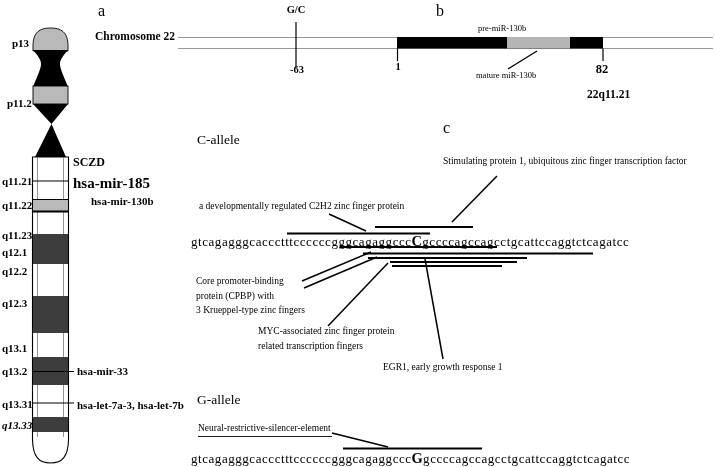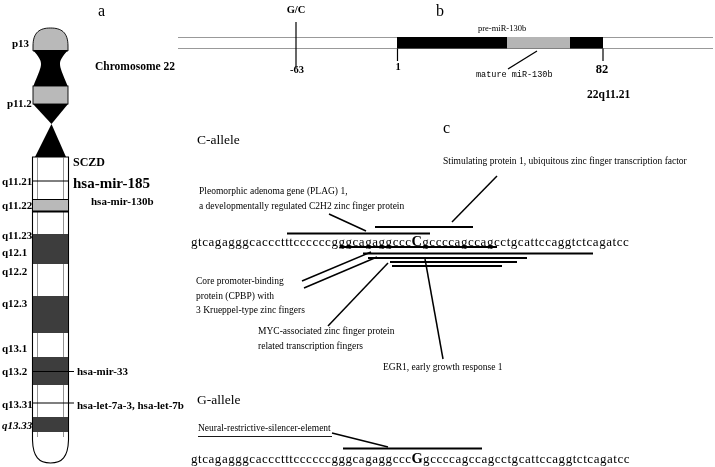--- a/index.html
+++ b/index.html
@@ -69,21 +69,21 @@
       <path d="M198,436.5 H332" stroke="#000" stroke-width="0.9"></path>
       <path d="M332,433 L388,447" stroke="#000" stroke-width="1.5"></path>
       <path d="M343,448.5 H482" stroke="#000" stroke-width="2"></path>
     </g>
   </svg>
 
   <div class="lbl" style="left:98px;top:2px;font-size:16px;">a</div>
   <div class="lbl" style="left:436px;top:2px;font-size:16px;">b</div>
   <div class="lbl" style="left:443px;top:119px;font-size:16px;">c</div>
 
-  <div class="lbl b" style="left:95px;top:30px;font-size:11.5px;margin-top:30px;">Chromosome 22</div>
+  <div class="lbl b" style="left:95px;top:30px;font-size:11.5px;">Chromosome 22</div>
 
   <div class="lbl b" style="left:12px;top:37px;font-size:11px;">p13</div>
   <div class="lbl b" style="left:7px;top:97px;font-size:11px;">p11.2</div>
   <div class="lbl b" style="left:2px;top:175px;font-size:11px;">q11.21</div>
   <div class="lbl b" style="left:2px;top:199px;font-size:11px;">q11.22</div>
   <div class="lbl b" style="left:2px;top:229px;font-size:11px;">q11.23</div>
   <div class="lbl b" style="left:2px;top:246px;font-size:11px;">q12.1</div>
   <div class="lbl b" style="left:2px;top:265px;font-size:11px;">q12.2</div>
   <div class="lbl b" style="left:2px;top:297px;font-size:11px;">q12.3</div>
   <div class="lbl b" style="left:2px;top:342px;font-size:11px;">q13.1</div>
@@ -95,27 +95,26 @@
   <div class="lbl b" style="left:73px;top:175px;font-size:15px;">hsa-mir-185</div>
   <div class="lbl b" style="left:73px;top:195px;font-size:11px;padding-left:18px;">hsa-mir-130b</div>
   <div class="lbl b" style="left:77px;top:365px;font-size:11px;">hsa-mir-33</div>
   <div class="lbl b" style="left:77px;top:399px;font-size:11px;">hsa-let-7a-3, hsa-let-7b</div>
 
   <div class="lbl b ctr" style="left:296px;top:4px;font-size:10.5px;">G/C</div>
   <div class="lbl b ctr" style="left:297px;top:64px;font-size:10.5px;">-63</div>
   <div class="lbl b ctr" style="left:398px;top:61px;font-size:10.5px;">1</div>
   <div class="lbl b ctr" style="left:602px;top:62px;font-size:12.5px;">82</div>
   <div class="lbl" style="left:478px;top:24px;font-size:8.5px;">pre-miR-130b</div>
-  <div class="lbl" style="left:476px;top:71px;font-size:8.5px;font-family:Liberation Mono, monospace;">mature miR-130b</div>
+  <div class="lbl" style="left:476px;top:71px;font-size:8.5px;">mature miR-130b</div>
   <div class="lbl b" style="left:587px;top:88px;font-size:11.5px;">22q11.21</div>
 
   <div class="lbl" style="left:197px;top:132px;font-size:13.5px;">C-allele</div>
 
   <div class="lbl" style="left:443px;top:156px;font-size:9.5px;">Stimulating protein 1, ubiquitous zinc finger transcription factor</div>
-  <div class="lbl" style="left:199px;top:186px;font-size:9.5px;">Pleomorphic adenoma gene (PLAG) 1,</div>
   <div class="lbl" style="left:199px;top:201px;font-size:9.5px;">a developmentally regulated C2H2 zinc finger protein</div>
 
   <div class="seq" style="left:191px;top:233px;">
     <span>gtcagagggcaccctttccccccgggcagaggccc</span><span class="snp">C</span><span>gccccagccagcctgcattccaggtctcagatcc</span>
   </div>
 
   <div class="lbl" style="left:196px;top:276px;font-size:9.5px;">Core promoter-binding</div>
   <div class="lbl" style="left:196px;top:291px;font-size:9.5px;">protein (CPBP) with</div>
   <div class="lbl" style="left:196px;top:305px;font-size:9.5px;">3 Krueppel-type zinc fingers</div>
 

